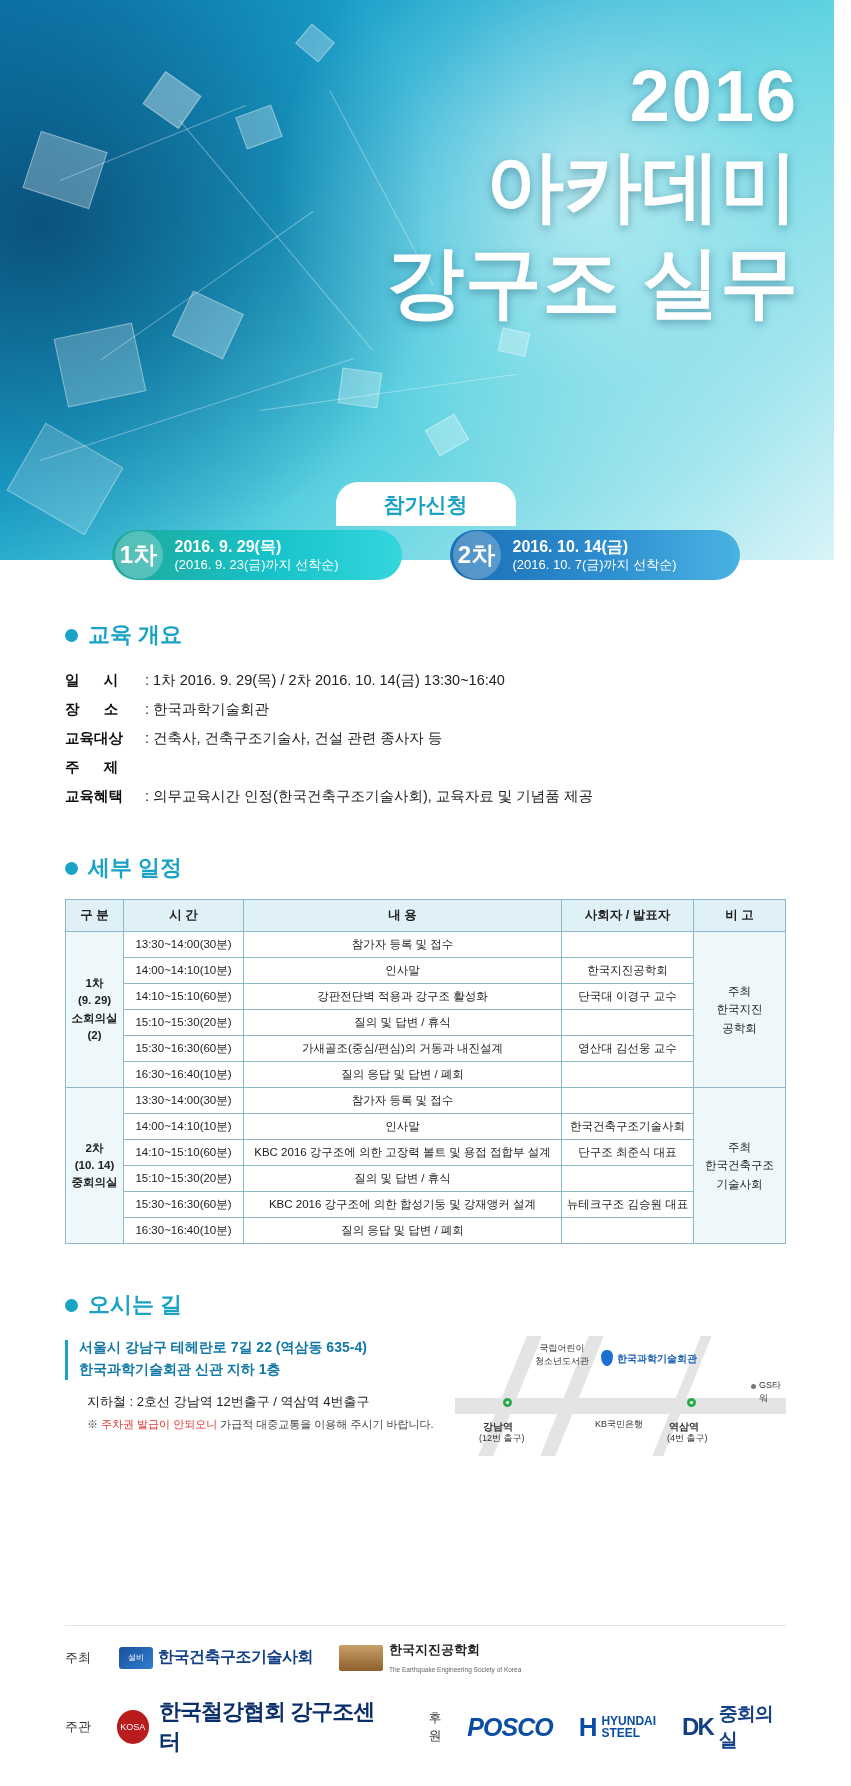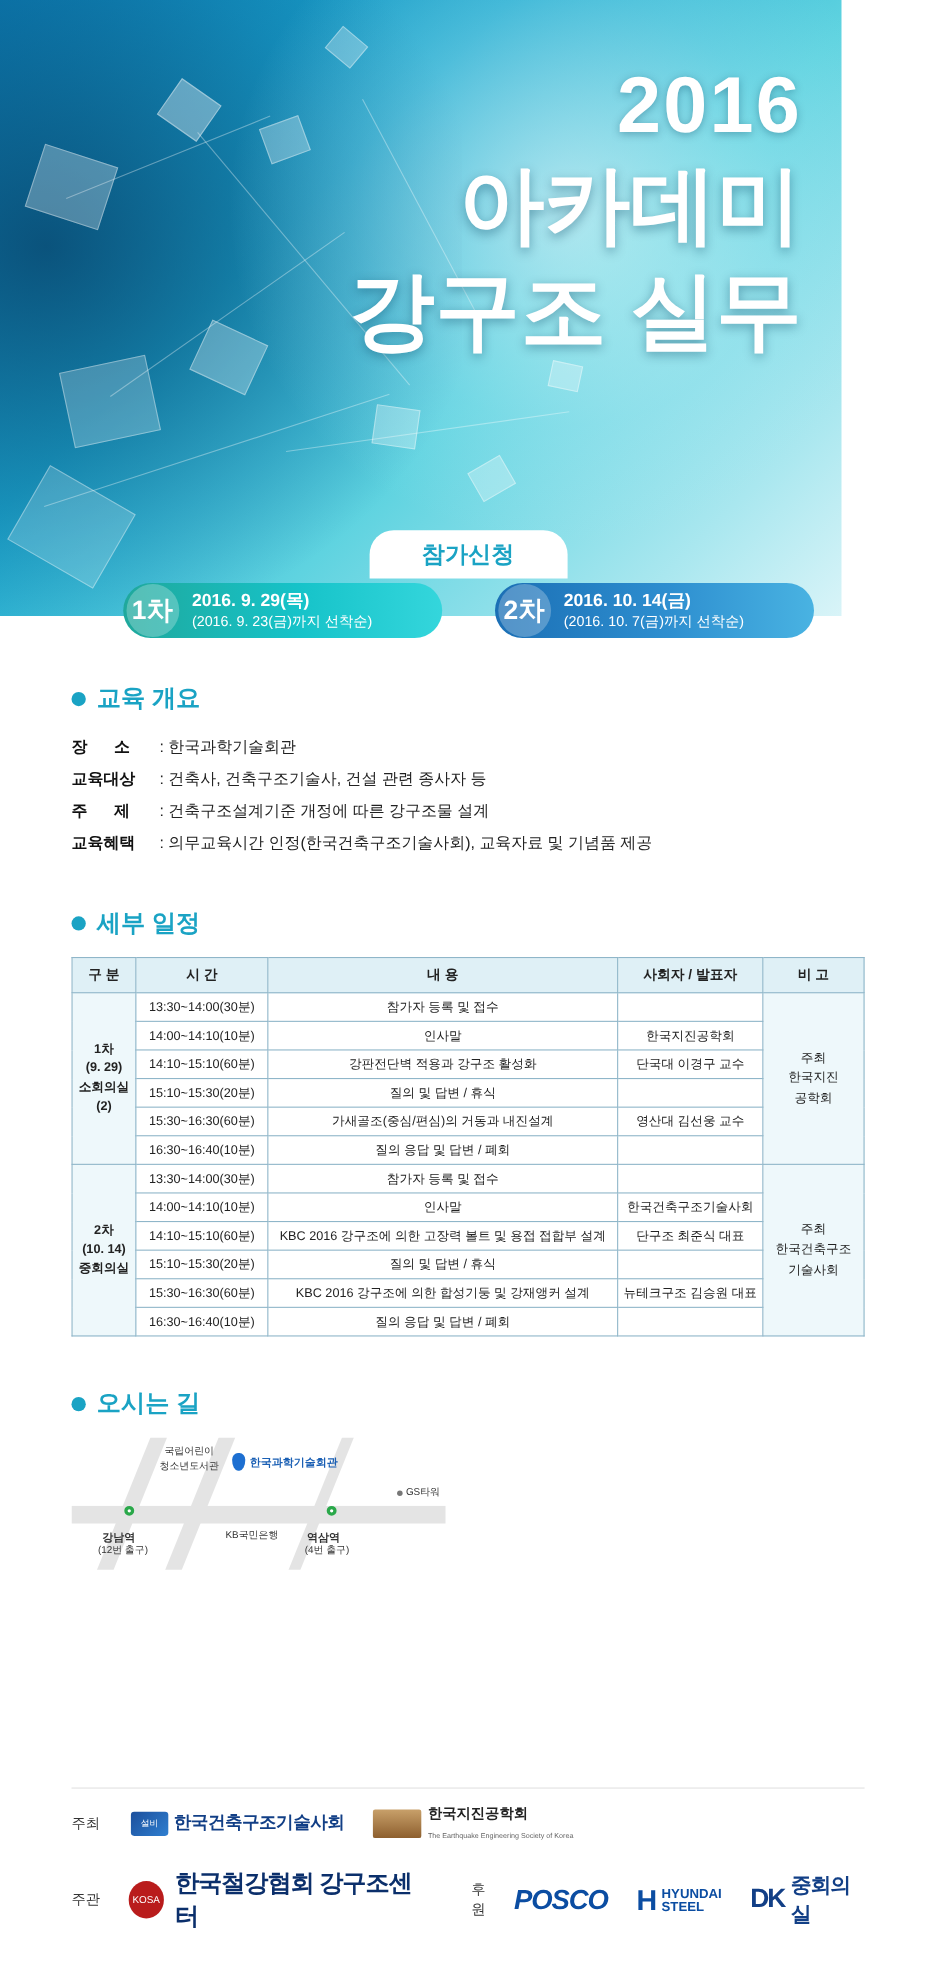--- a/index.html
+++ b/index.html
@@ -13,21 +13,21 @@
     width: 851px;
     height: 1786px;
     position: relative;
     background: #ffffff;
     overflow: hidden;
   }
 
   
   .hero {
     position: relative;
-    width: 765px;
+    width: 834px;
     height: 560px;
     background: linear-gradient(135deg, #0d7fb5 0%, #1ea9cf 35%, #5fd3e0 60%, #a9e7ef 85%, #d9f4f8 100%);
     overflow: hidden;
   }
   .hero-deep {
     position: absolute;
     left: 0; top: 0;
     width: 420px; height: 560px;
     background: radial-gradient(ellipse at 10% 40%, rgba(6,60,100,0.75) 0%, rgba(8,90,140,0.25) 55%, rgba(8,90,140,0) 75%);
   }
@@ -339,30 +339,33 @@
 
   <div class="content">
 
     <div class="overview">
       <div class="section-title">
         <span class="bullet"></span>
         <span>교육 개요</span>
       </div>
       <div class="info-list">
         <div class="info-row">
+          <span class="info-label">일      시</span>
+          <span class="info-value">: 1차 2016. 9. 29(목) / 2차 2016. 10. 14(금)  13:30~16:40</span>
+        </div>
+        <div class="info-row">
           <span class="info-label">장      소</span>
           <span class="info-value">: 한국과학기술회관</span>
         </div>
         <div class="info-row">
           <span class="info-label">교육대상</span>
           <span class="info-value">: 건축사, 건축구조기술사, 건설 관련 종사자 등</span>
         </div>
         <div class="info-row">
           <span class="info-label">주      제</span>
-          <span class="info-value">: 건축구조설계기준 개정에 따른 강구조물 설계</span>
         </div>
         <div class="info-row">
           <span class="info-label">교육혜택</span>
           <span class="info-value">: 의무교육시간 인정(한국건축구조기술사회), 교육자료 및 기념품 제공</span>
         </div>
       </div>
     </div>
 
     <div class="sched">
       <div class="section-title">
@@ -456,20 +459,29 @@
         </tbody>
       </table>
     </div>
 
     <div class="way">
       <div class="section-title">
         <span class="bullet"></span>
         <span>오시는 길</span>
       </div>
       <div class="way-body">
+        <div class="way-left">
+          <div class="way-bar"></div>
+          <div class="addr">서울시 강남구 테헤란로 7길 22 (역삼동 635-4)</div>
+          <div class="addr">한국과학기술회관 신관 지하 1층</div>
+          <div class="subway">지하철 : 2호선 강남역 12번출구 / 역삼역 4번출구</div>
+          <div class="note">
+            <span>※ </span><span class="warn">주차권 발급이 안되오니</span><span> 가급적 대중교통을 이용해 주시기 바랍니다.</span>
+          </div>
+        </div>
         <div class="way-right">
           <div class="map-bg">
             <div class="road" style="left:0;top:62px;width:340px;height:16px;"></div>
             <div class="road" style="left:48px;top:-10px;width:14px;height:140px;transform:rotate(22deg);"></div>
             <div class="road" style="left:110px;top:-10px;width:14px;height:140px;transform:rotate(22deg);"></div>
             <div class="road" style="left:222px;top:-10px;width:10px;height:140px;transform:rotate(22deg);"></div>
 
             <div class="map-label" style="left:80px;top:6px;white-space:pre-line;text-align:center;">국립어린이
 청소년도서관</div>
             <div class="pin" style="left:146px;top:14px;"></div>

